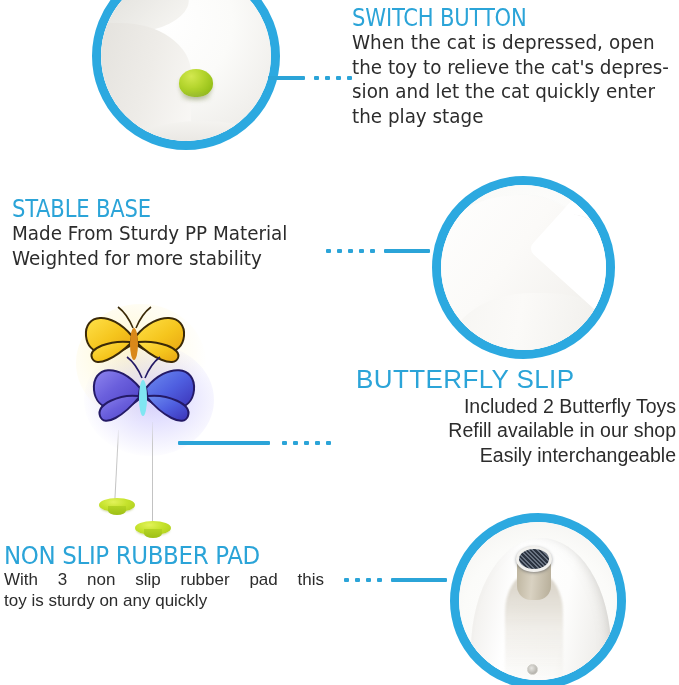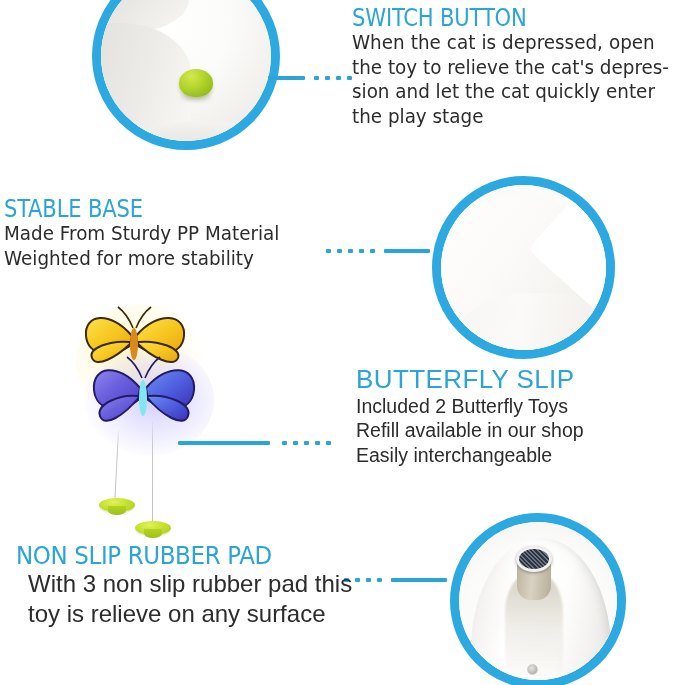--- a/index.html
+++ b/index.html
@@ -59,50 +59,50 @@
 
   
   .style-arial .feature-title {
     font-family: "Liberation Sans", sans-serif;
     font-size: 26px;
     letter-spacing: 0.4px;
   }
   .style-arial .feature-body {
     font-family: "Liberation Sans", sans-serif;
     font-size: 19.5px;
+    text-align: right;
   }
 
   
   #block-switch { left: 352px; top: 4px; width: 330px; }
   #block-switch .feature-body .line { text-align: justify; }
   #block-switch .feature-body .line.j {
     text-align: justify;
     text-align-last: justify;
     width: 322px;
   }
 
   
-  #block-stable { left: 4px; top: 195px; width: 330px; }
+  #block-stable { left: 12px; top: 195px; width: 330px; }
 
   
   #block-butterfly { left: 356px; top: 366px; width: 320px; }
 
   
-  #block-nonslip { left: 16px; top: 542px; width: 340px; }
+  #block-nonslip { left: 4px; top: 542px; width: 340px; }
   #block-nonslip .feature-title {
     font-family: "DejaVu Sans", sans-serif;
     font-size: 25.5px;
     transform: scaleX(0.9);
     transform-origin: left top;
     letter-spacing: -0.4px;
   }
   #block-nonslip .feature-body {
     font-family: "Liberation Sans", sans-serif;
-    font-size: 24px;
-    margin-left: 12px;
+    font-size: 17px;
   }
   #block-nonslip .feature-body .line.j {
     text-align: justify;
     text-align-last: justify;
     width: 320px;
   }
 
   
   .photo-circle {
     position: absolute;
@@ -484,17 +484,17 @@
       <span class="line">Included 2 Butterfly Toys</span>
       <span class="line">Refill available in our shop</span>
       <span class="line">Easily interchangeable</span>
     </div>
   </div>
 
   <div class="feature-block" id="block-nonslip">
     <div class="feature-title">NON SLIP RUBBER PAD</div>
     <div class="feature-body">
       <span class="line j">With 3 non slip rubber pad this</span>
-      <span class="line">toy is relieve on any surface</span>
+      <span class="line">toy is sturdy on any quickly</span>
     </div>
   </div>
 
 </div>
 
 </body></html>

